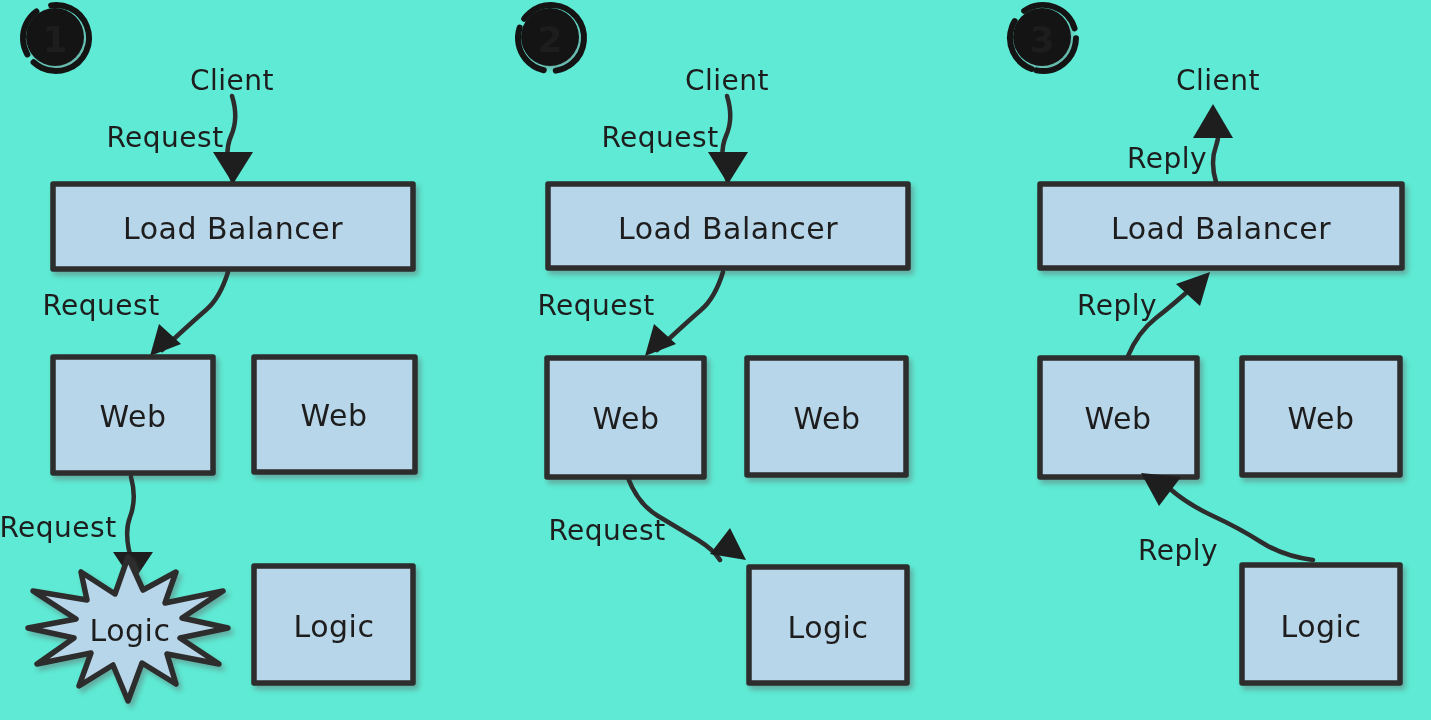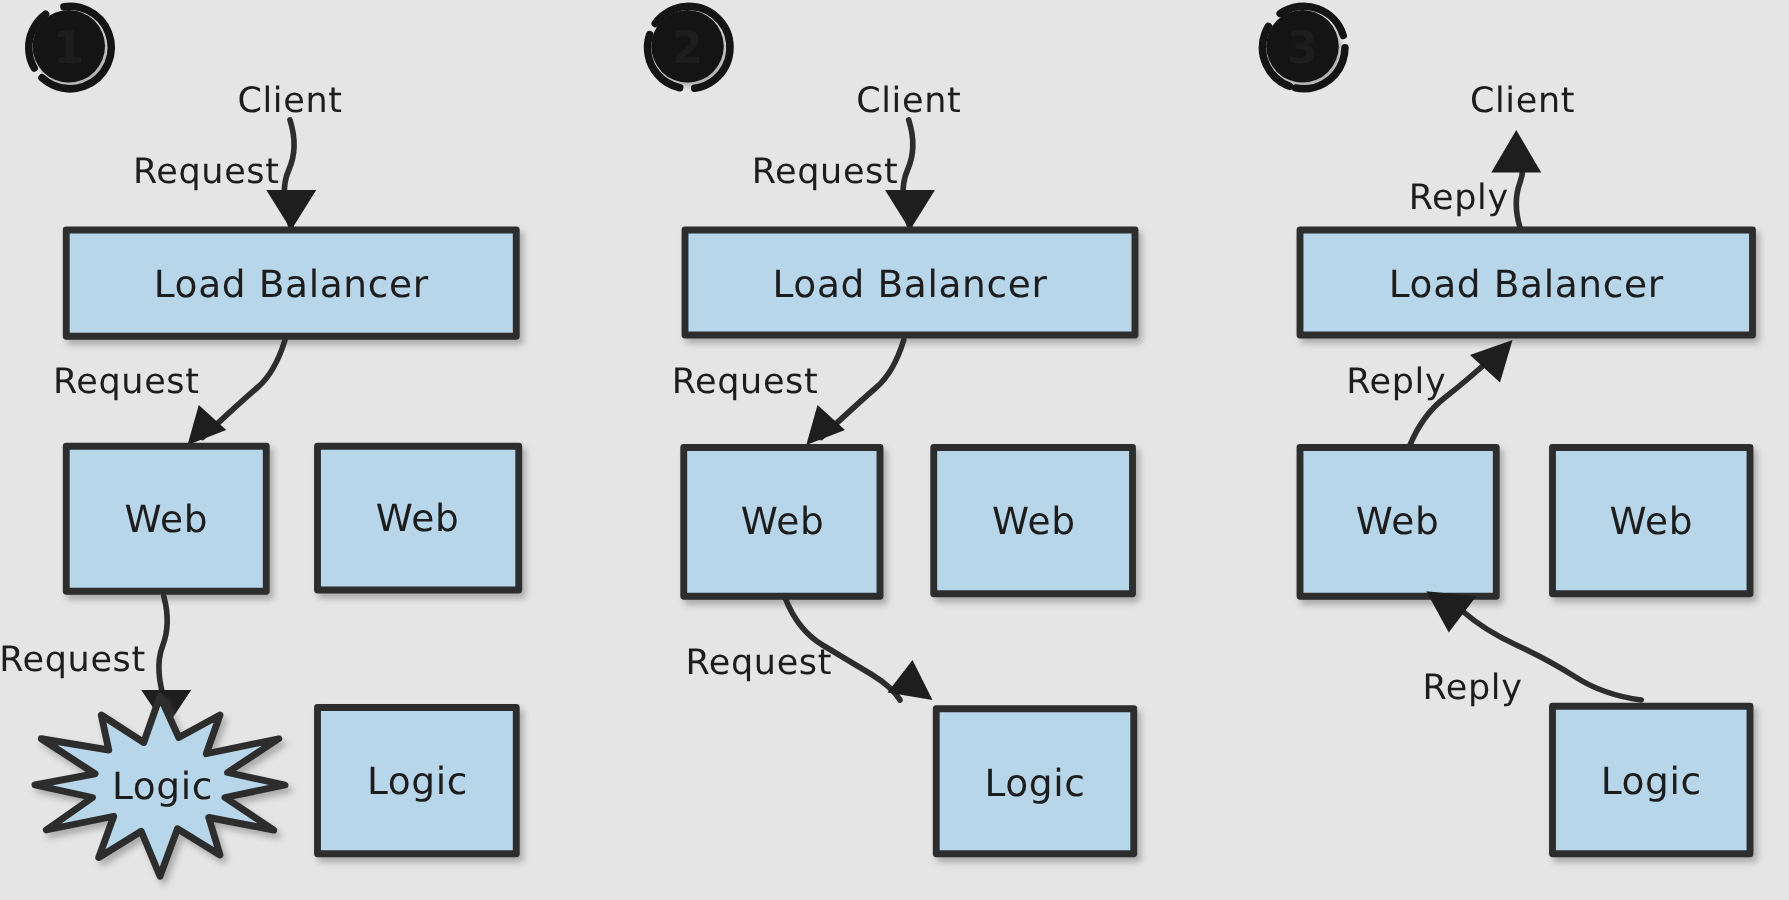--- a/index.html
+++ b/index.html
@@ -1,16 +1,16 @@
 <!DOCTYPE html>
 <html><head>
 <meta charset="utf-8">
 <style>
   html, body { margin: 0; padding: 0; background: #ffffff; }
-  .stage { position: relative; width: 1431px; height: 720px; background: #e5e5e5; overflow: hidden; }
+  .stage { position: relative; width: 1431px; height: 720px; background: #5eead4; overflow: hidden; }
   svg text {
     font-family: "DejaVu Sans", "Liberation Sans", sans-serif;
     fill: #1d1d1d;
     text-anchor: middle;
     dominant-baseline: central;
     letter-spacing: 0.5px;
   }
   .node-rect, .node-star {
     stroke: #2d2d2d;
     stroke-width: 5.5;

